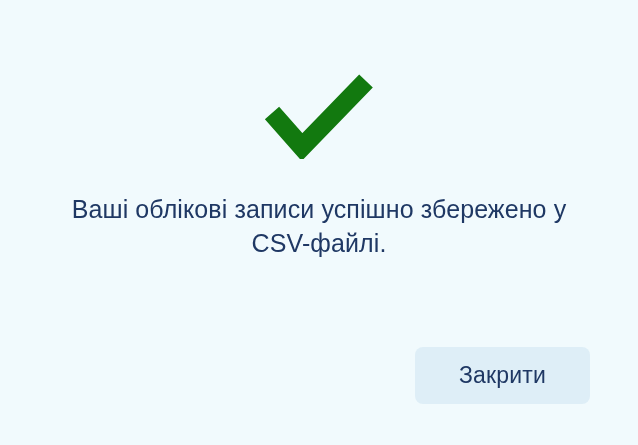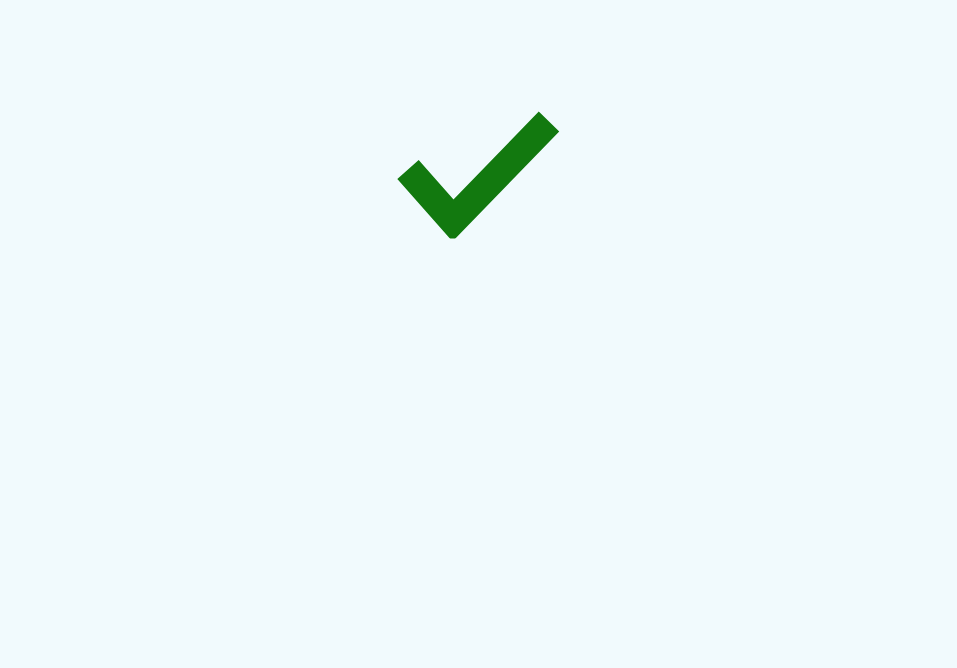--- a/index.html
+++ b/index.html
@@ -90,15 +90,19 @@
 <body>
 
 <div class="dialog">
 
   <div class="icon-wrap">
     <svg class="check-icon" viewBox="0 0 110 90" aria-hidden="true">
       <path d="M8 44 L38 78 L102 12" fill="none" stroke="#12790f" stroke-width="19" stroke-linecap="butt" stroke-linejoin="miter"></path>
     </svg>
   </div>
 
+  <div class="message">Ваші облікові записи успішно збережено у CSV-файлі.</div>
 
+  <div class="actions">
+    <button type="button" class="btn-close">Закрити</button>
+  </div>
 
 </div>
 
 </body></html>

